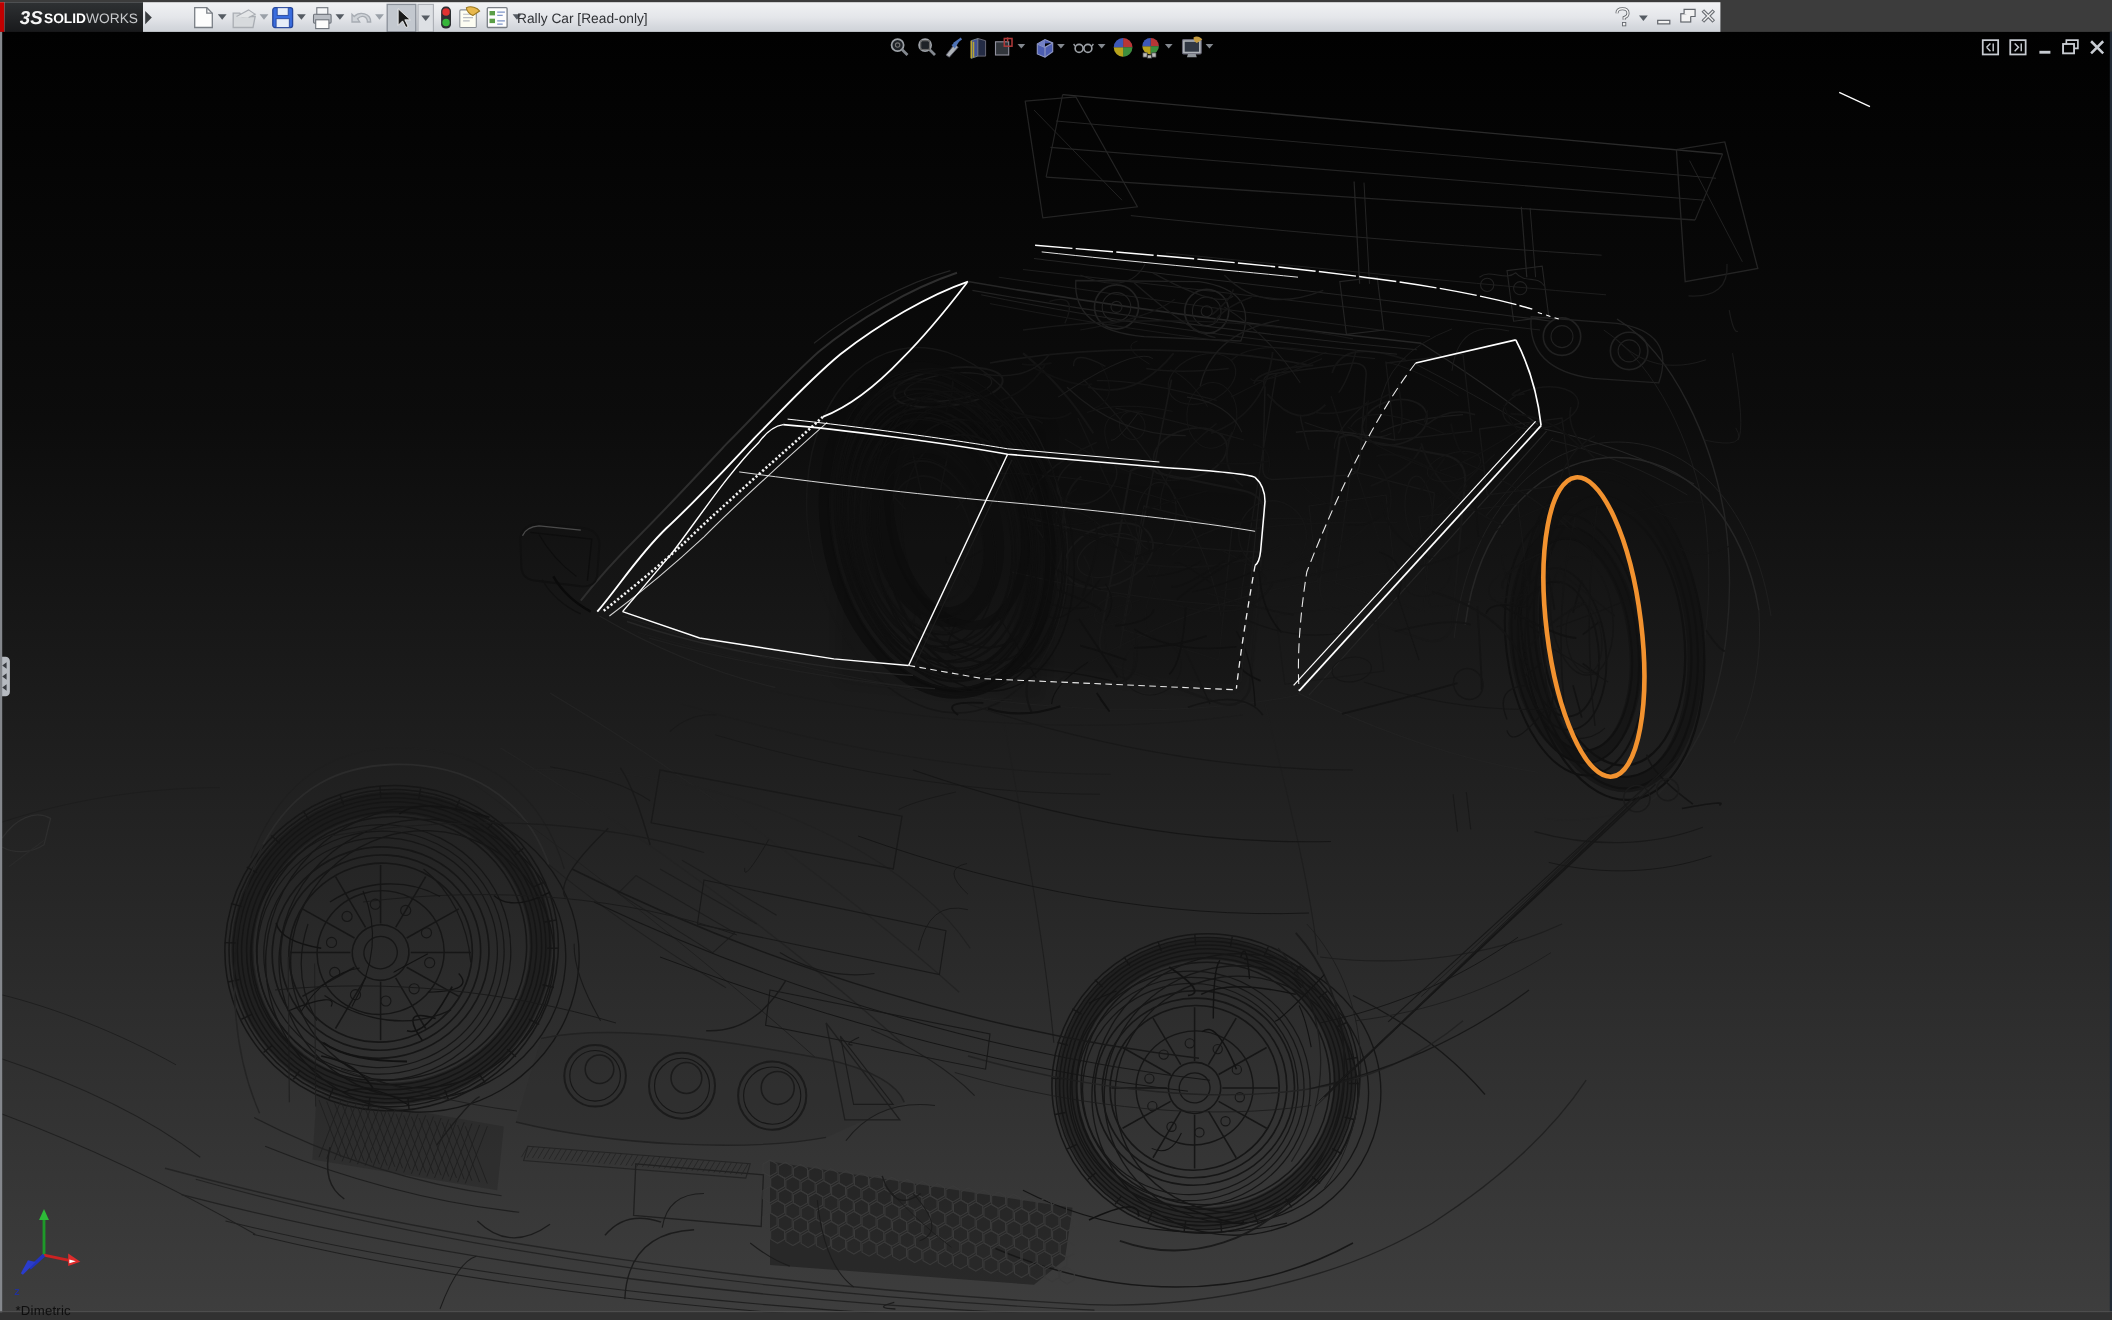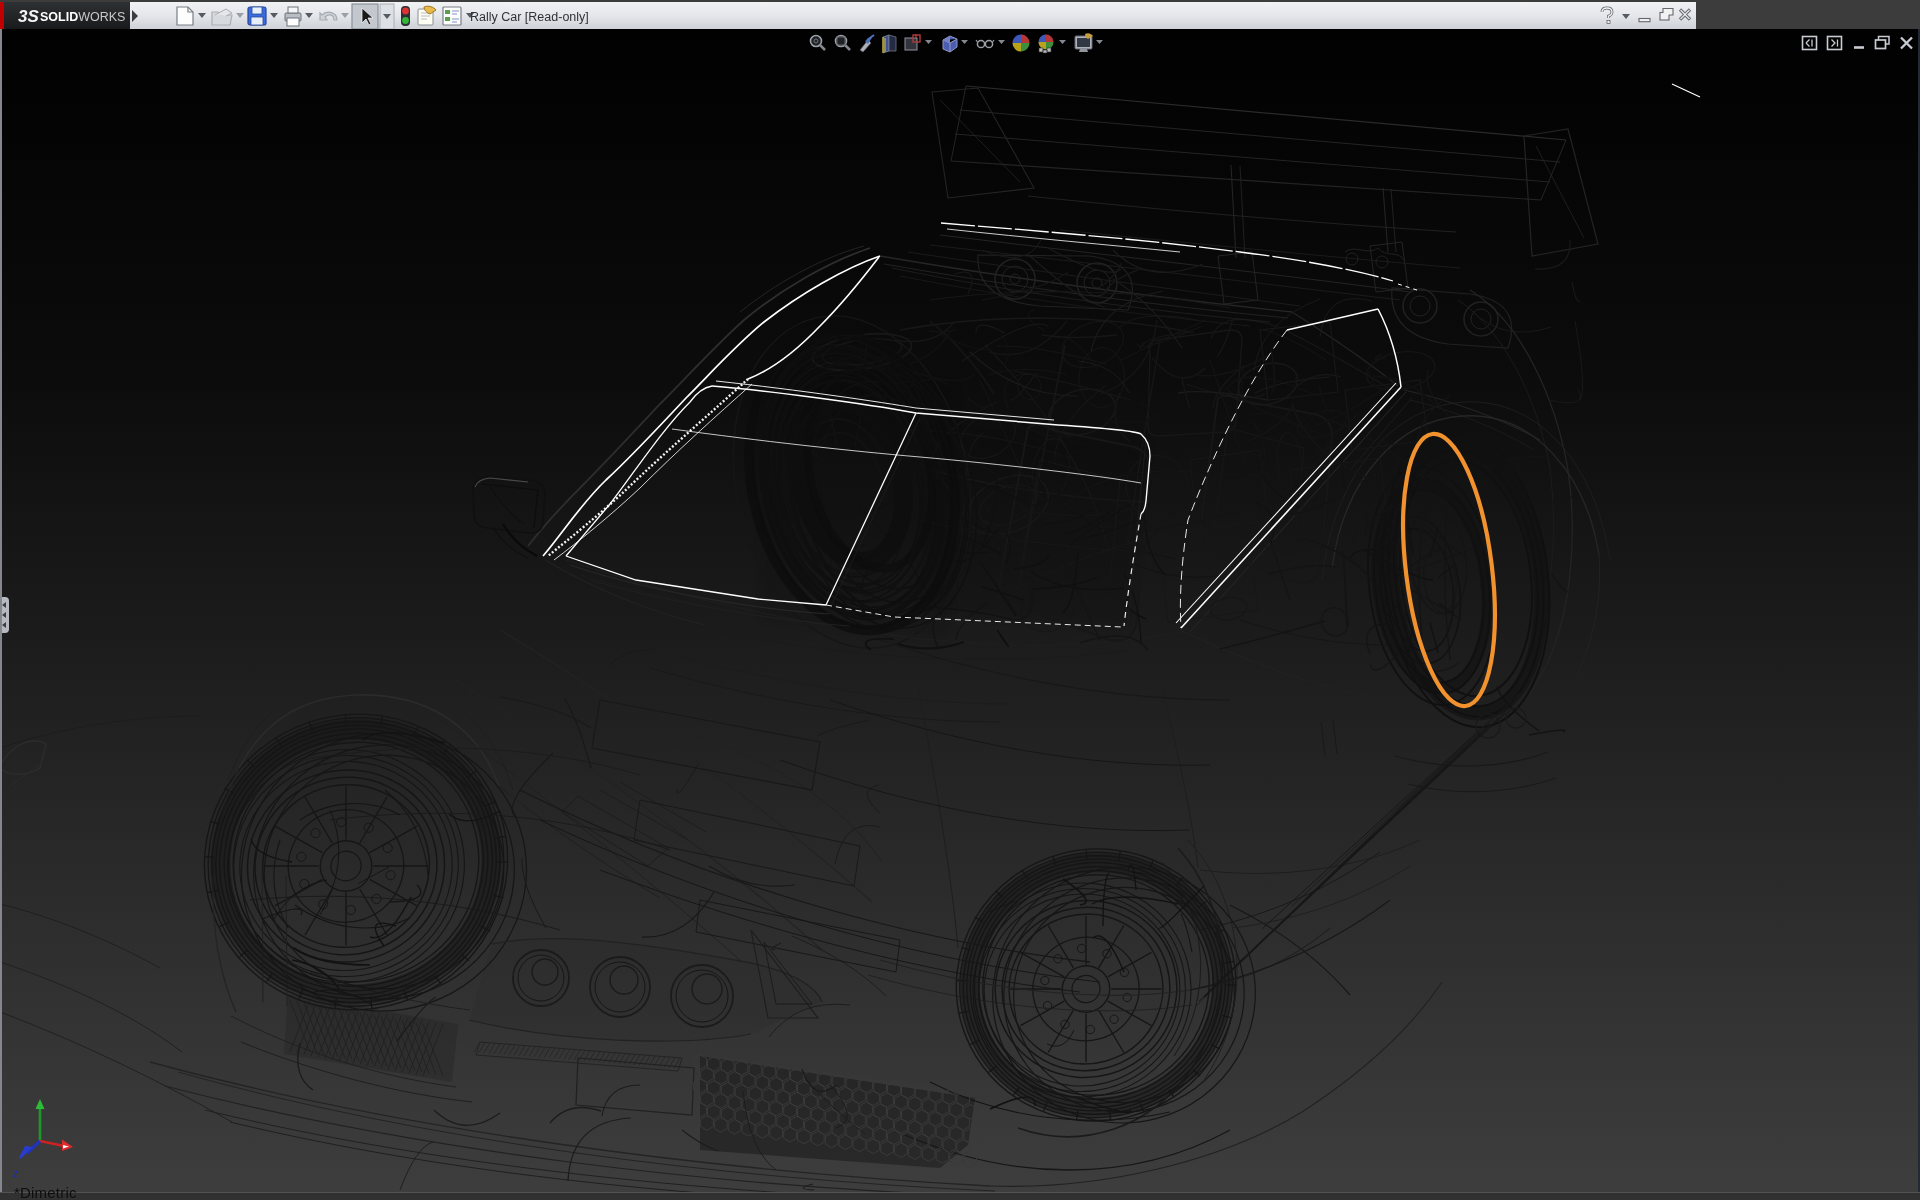--- a/index.html
+++ b/index.html
@@ -1,21 +1,21 @@
 <!DOCTYPE html>
 <html><head><meta charset="utf-8"><style>
 html,body{margin:0;padding:0;width:1920px;height:1200px;overflow:hidden;background:#3c3c3c;font-family:"Liberation Sans",sans-serif;}
-#titlebar{position:absolute;left:0;top:2px;width:1696px;height:29px;background:linear-gradient(180deg,#f1f2f4 0%,#e4e6ea 50%,#d6d9de 78%,#cdd1d7 100%);border-bottom:1px solid #8a8d92;box-sizing:border-box;}
+#titlebar{position:absolute;left:0;top:2px;width:1564px;height:29px;background:linear-gradient(180deg,#f1f2f4 0%,#e4e6ea 50%,#d6d9de 78%,#cdd1d7 100%);border-bottom:1px solid #8a8d92;box-sizing:border-box;}
 #redstrip{position:absolute;left:0;top:0;width:4px;height:29px;background:#c00000;}
 #logoblock{position:absolute;left:4px;top:0;width:126px;height:29px;background:linear-gradient(180deg,#2e3133,#17181a);}
 #logoarrow{position:absolute;left:132px;top:8px;width:0;height:0;border-left:6px solid #3a3d40;border-top:6px solid transparent;border-bottom:6px solid transparent;}
 #title{position:absolute;left:470px;top:0;width:1345px;height:29px;text-align:left;line-height:30px;font-size:12.5px;color:#303236;}
 #viewport{position:absolute;left:0;top:29px;width:1920px;height:1171px;background:linear-gradient(180deg,#010101 0%,#0c0c0c 30%,#252525 65%,#3e3e3e 100%);}
 #vsvg{position:absolute;left:0;top:0;}
-#dimetric{position:absolute;left:14px;top:1155px;font-size:15px;color:#0e0e0e;letter-spacing:0.2px;}
+#dimetric{position:absolute;left:14px;top:1155px;font-size:12px;color:#0e0e0e;letter-spacing:0.2px;}
 #lefttab{position:absolute;left:0;top:568px;width:9px;height:36px;background:#b6bac0;border-radius:0 4px 4px 0;}
 #leftline{position:absolute;left:0;top:0;width:2px;height:1171px;background:#84878c;}
 #rightline{position:absolute;right:0;top:0;width:2px;height:1171px;background:#222a35;}
 #botline{position:absolute;left:0;top:1163px;width:1920px;height:1px;background:#525252;}
 #botdark{position:absolute;left:0;top:1164px;width:1920px;height:7px;background:#313131;}
 </style></head><body>
 <div id="titlebar">
  <div id="redstrip"></div>
  <div id="logoblock"><svg width="126" height="29">
    <text x="14" y="20" font-family="Liberation Sans, sans-serif" font-size="17" font-style="italic" font-weight="bold" fill="#f5f5f5">3S</text>

